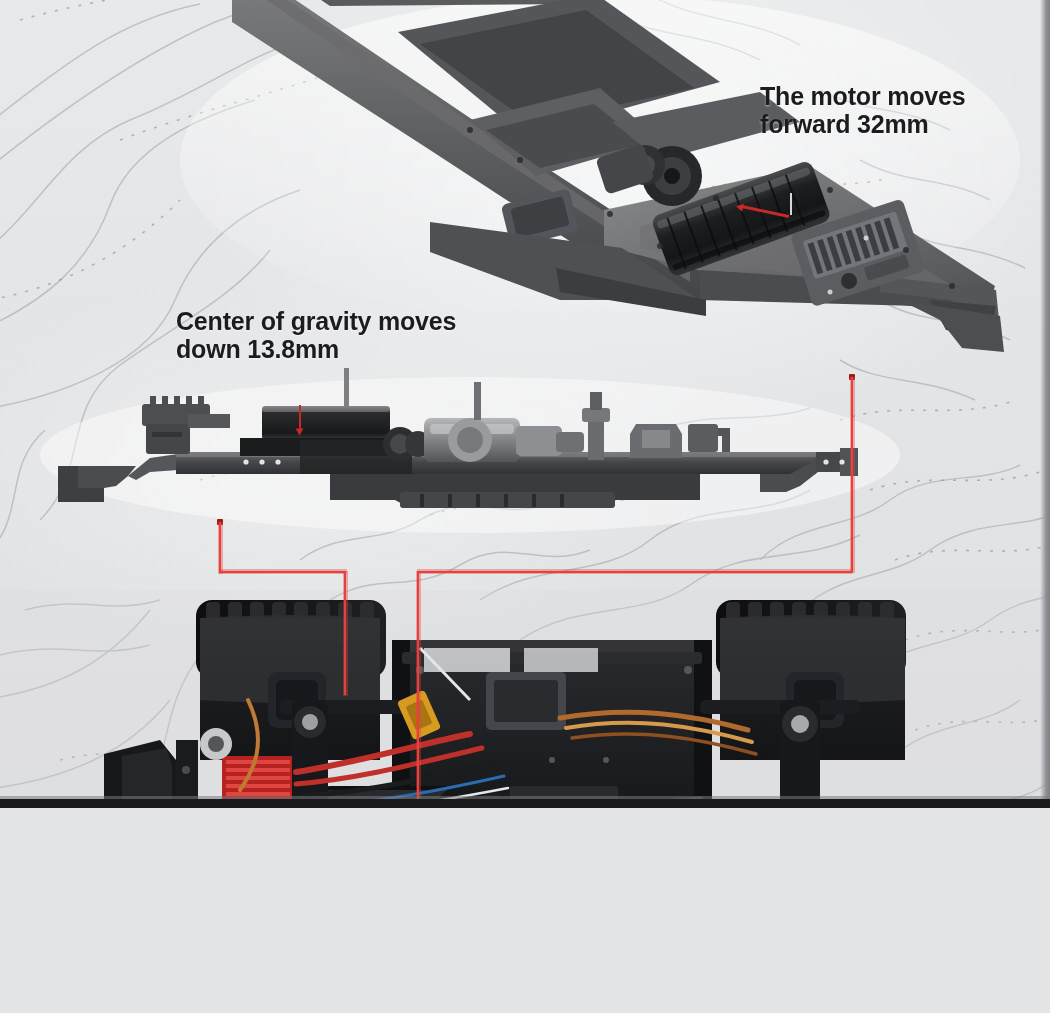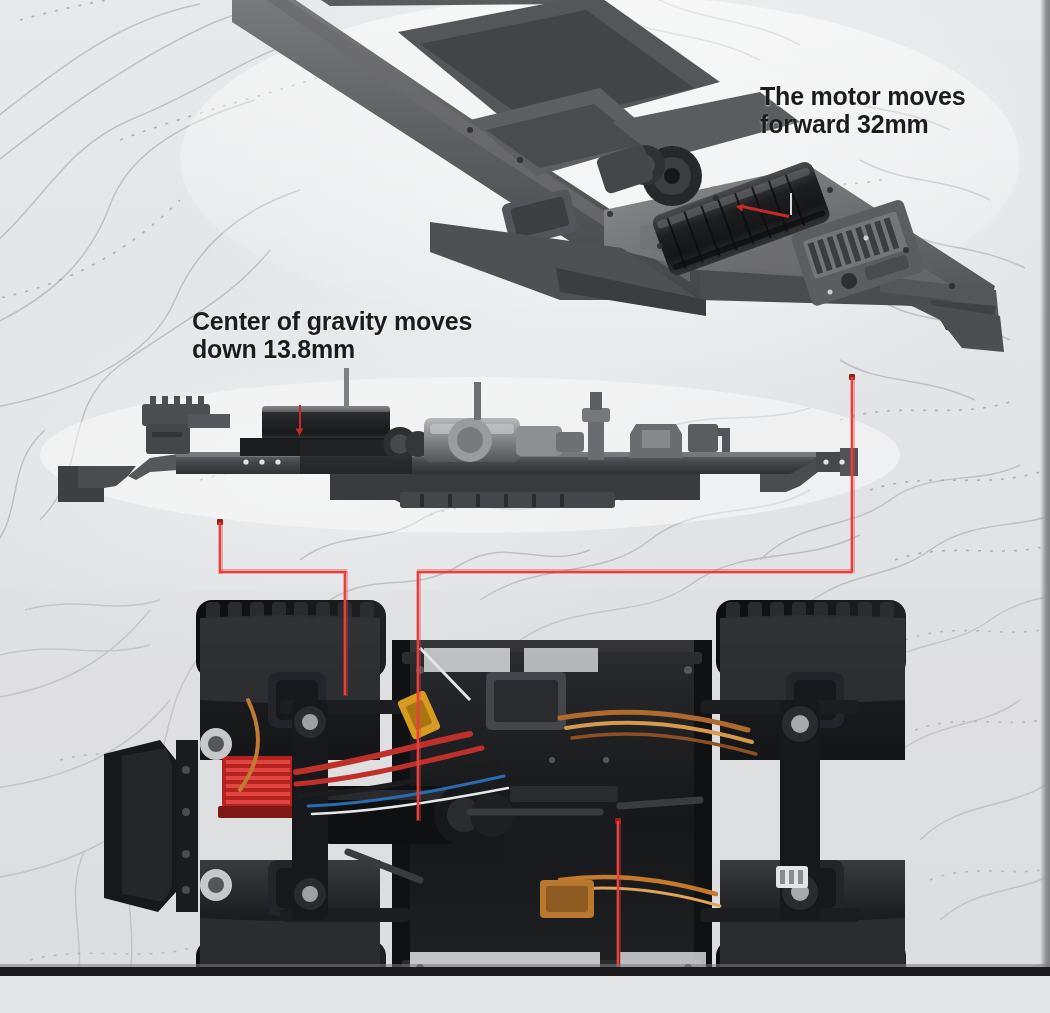--- a/index.html
+++ b/index.html
@@ -2,21 +2,21 @@
 <html><head>
 <meta charset="utf-8">
 <style>
   html,body{margin:0;padding:0;}
   body{
     width:1050px;height:1013px;overflow:hidden;
     background:#e4e5e7;
     font-family:"Liberation Sans","DejaVu Sans",sans-serif;
     position:relative;
   }
-  #stage{position:absolute;inset:0;width:1050px;height:976px;overflow:hidden;}
+  #stage{position:absolute;inset:0;width:1050px;height:808px;overflow:hidden;}
 
   .layer{position:absolute;left:0;top:0;width:1050px;height:1013px;}
 
   
   .bg-base{
     background:
       radial-gradient(ellipse 700px 420px at 60% 18%, #f3f4f5 0%, rgba(243,244,245,0) 62%),
       radial-gradient(ellipse 620px 300px at 30% 46%, #eceded 0%, rgba(236,237,237,0) 65%),
       linear-gradient(180deg,#e8e9ea 0%,#e3e4e6 40%,#e0e1e3 70%,#dddee0 100%);
   }
@@ -39,21 +39,21 @@
     color:#1c1c1e;
     font-weight:700;
     font-size:25px;
     line-height:1.13;
     letter-spacing:-0.2px;
     font-stretch:condensed;
     white-space:pre-line;
     text-shadow:0 1px 2px rgba(255,255,255,.65);
   }
   #callout-motor{left:760px;top:82px;}
-  #callout-cog{left:192px;top:307px;}
+  #callout-cog{left:176px;top:307px;}
 
   
   .rl{position:absolute;background:#e8403c;}
   .rl.h{height:2px;}
   .rl.v{width:2px;}
   .rl.glow{background:rgba(232,64,60,.38);}
   .dot{position:absolute;width:6px;height:6px;background:#9e1b18;border-radius:1px;}
   .arrow-red{position:absolute;background:#c62a26;height:3px;transform-origin:left center;}
   .arrow-head{
     position:absolute;width:0;height:0;

